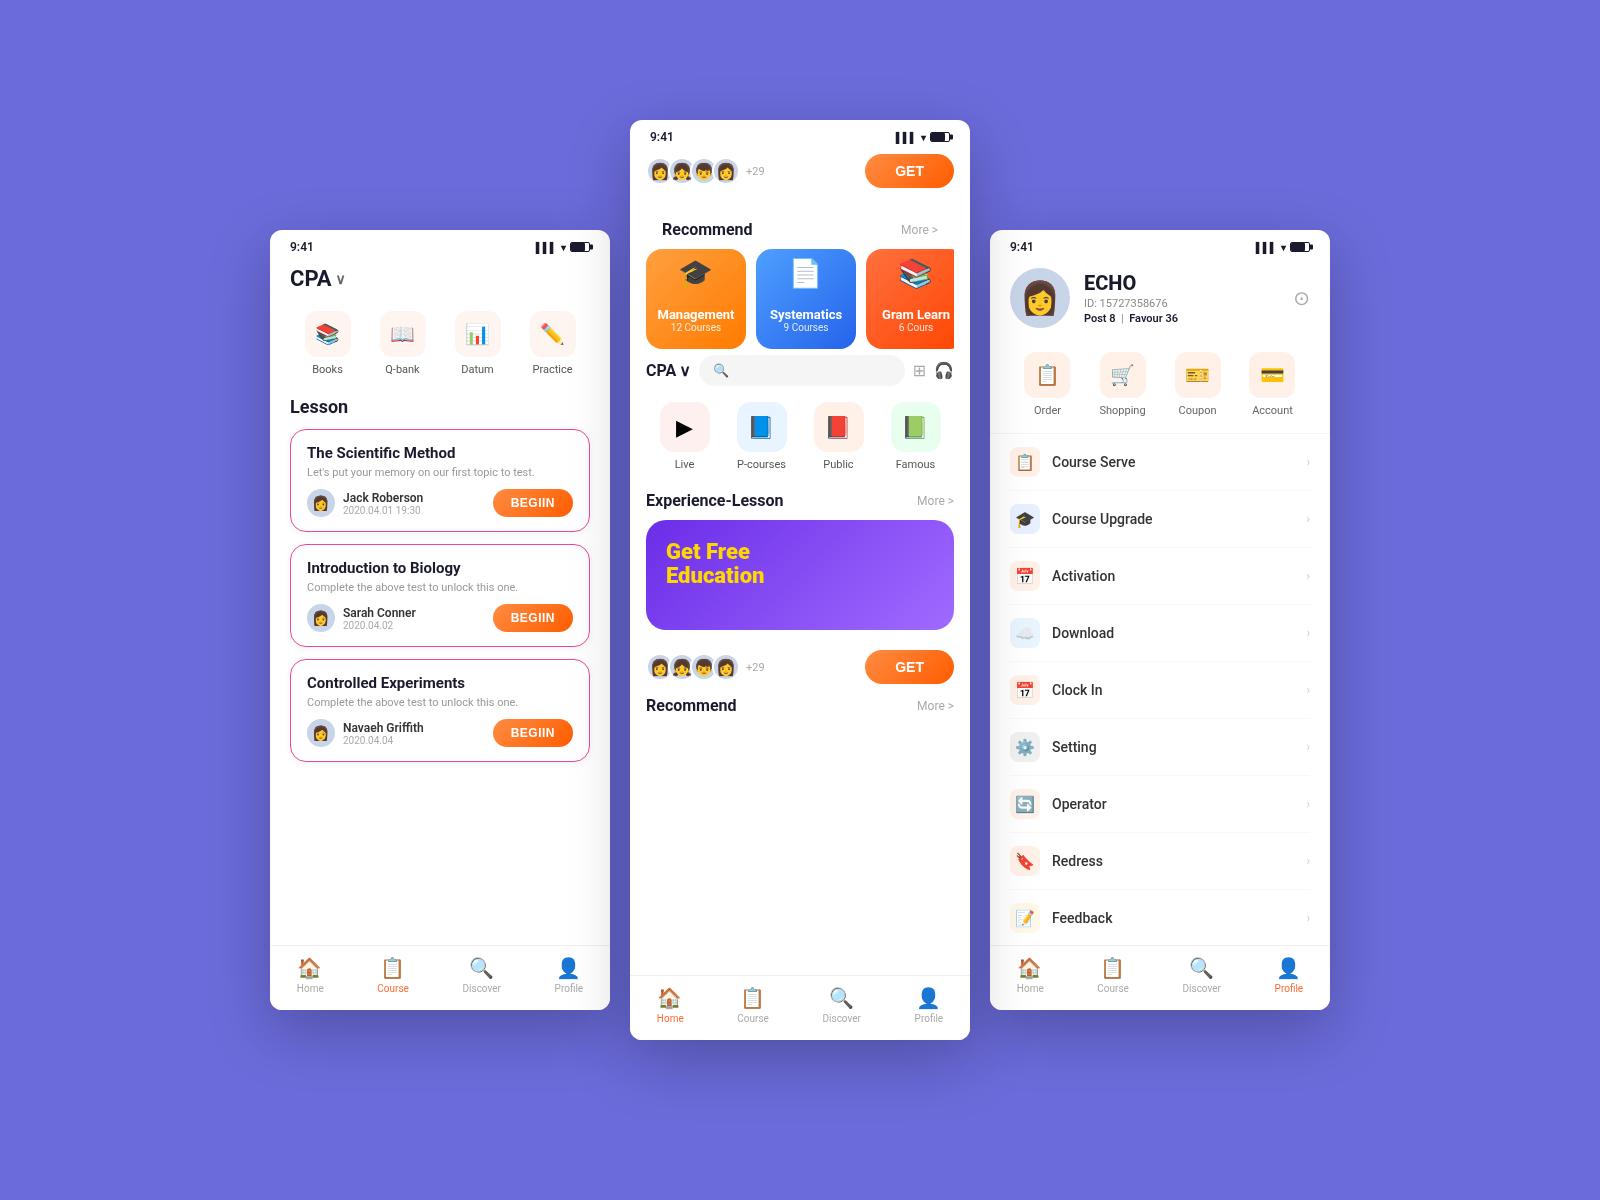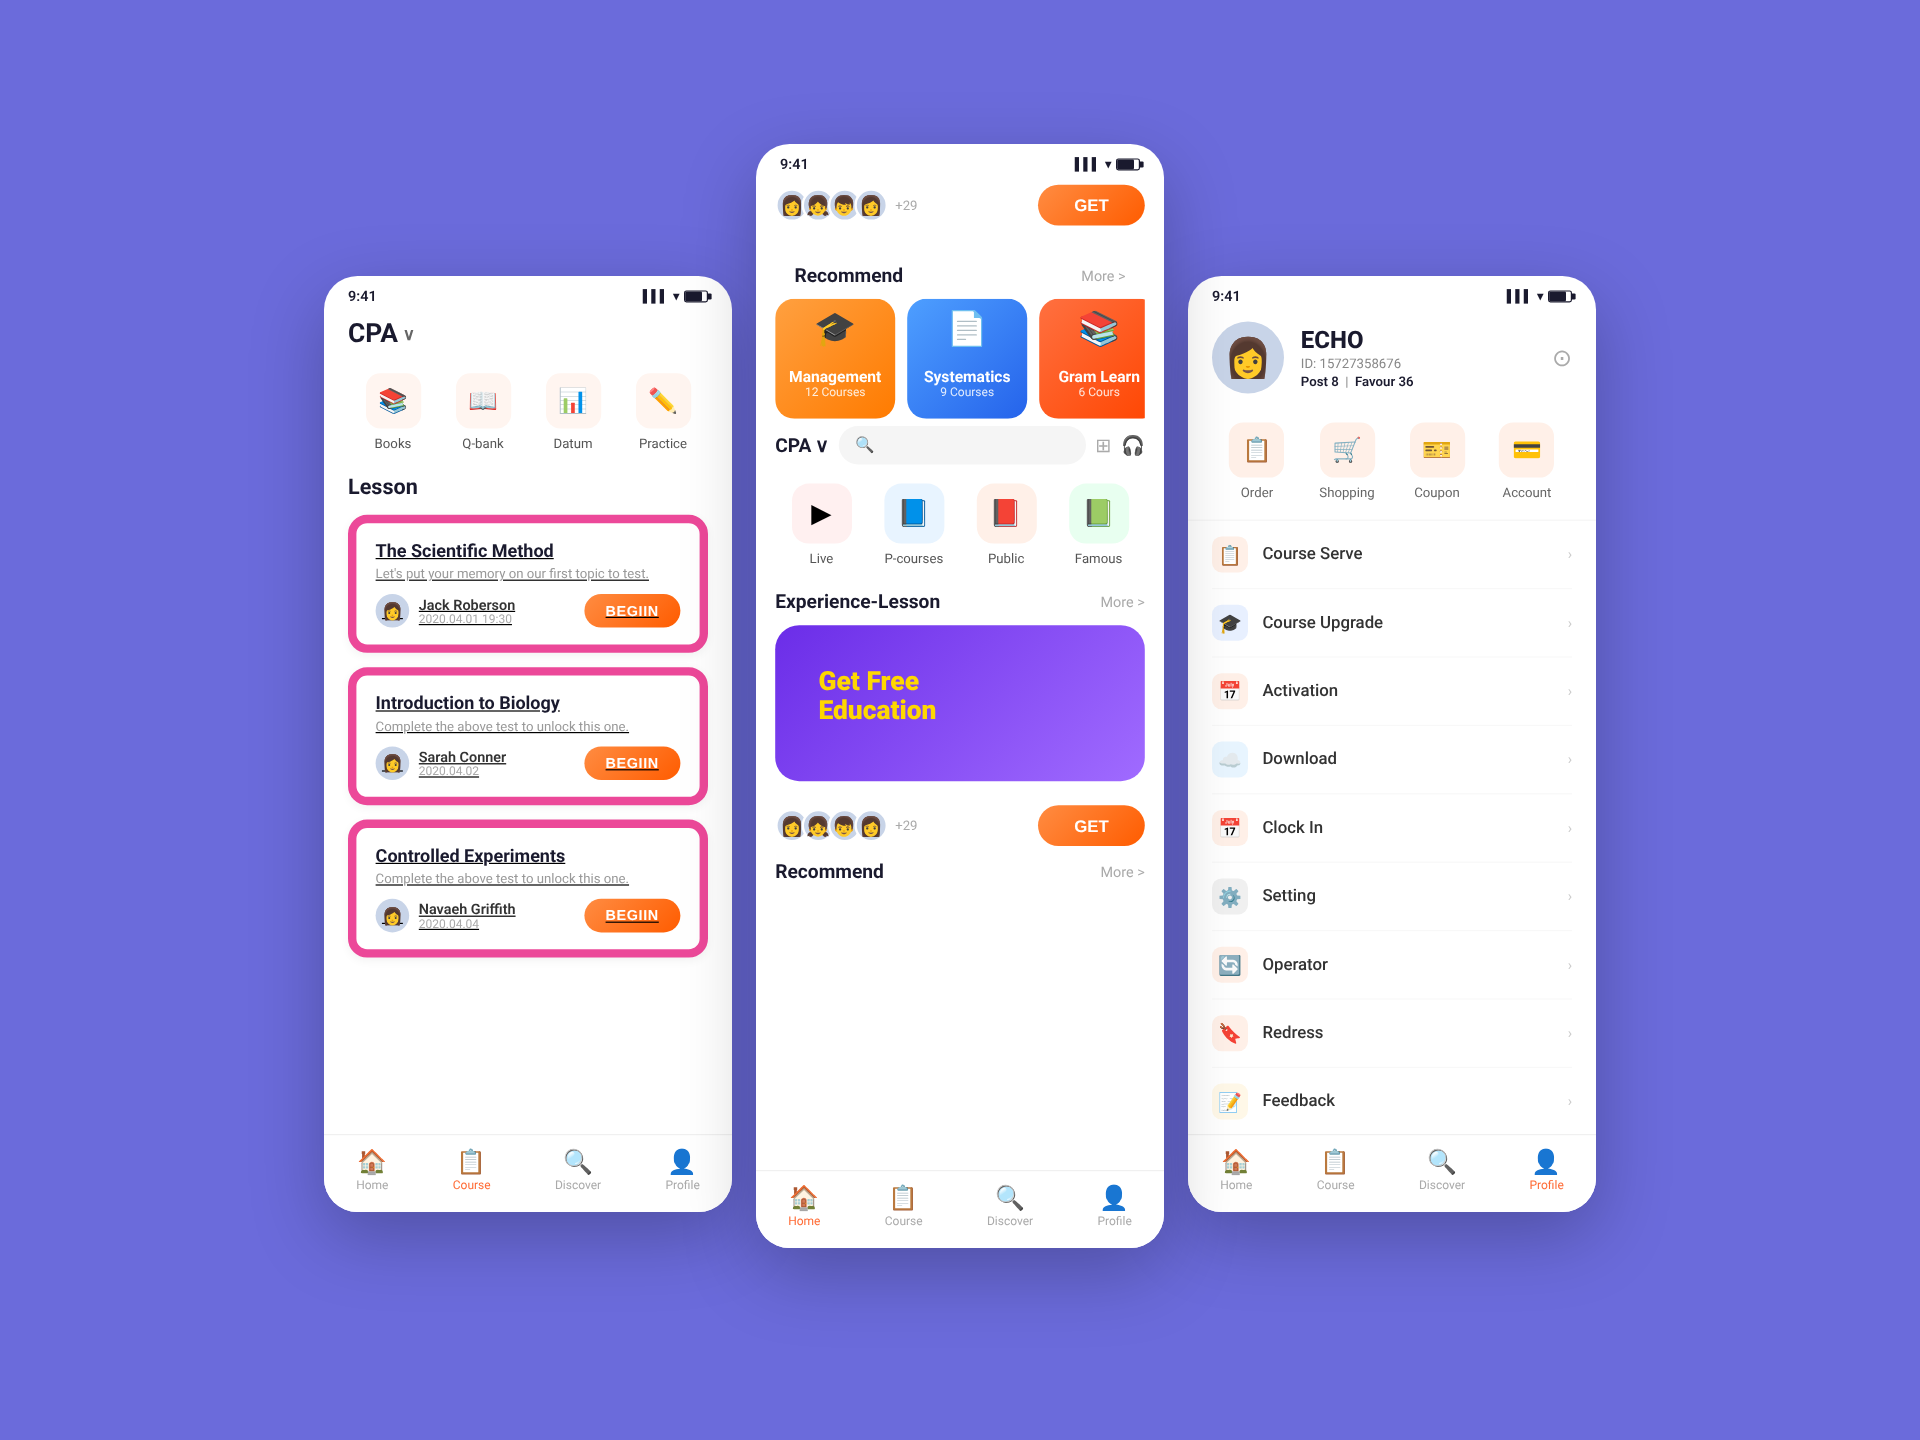--- a/index.html
+++ b/index.html
@@ -19,21 +19,21 @@
       justify-content: center;
       gap: 20px;
       width: 100%;
       height: 100%;
       padding: 40px 80px;
     }
 
     
     .phone {
       background: #fff;
-      border-radius: 28px;
+      border-radius: 12px;
       box-shadow: 0 20px 60px rgba(0,0,0,0.25);
       overflow: hidden;
       position: relative;
       flex-shrink: 0;
     }
     .phone-left {
       width: 340px;
       height: 780px;
       margin-top: 40px;
     }
@@ -136,26 +136,25 @@
 
     
     .section-title {
       font-size: 18px;
       font-weight: 700;
       color: #1a1a2e;
       padding: 4px 20px 12px;
     }
     .lesson-card {
       background: #fff;
-      border: 7px solid #ec4899;
+      border: 1px solid #ec4899;
       border-radius: 16px;
       padding: 14px 16px;
       margin: 0 20px 12px;
       box-shadow: 0 2px 8px rgba(0,0,0,0.05);
-      text-decoration: underline;
     }
     .lesson-title {
       font-size: 15px;
       font-weight: 700;
       color: #1a1a2e;
       margin-bottom: 4px;
     }
     .lesson-desc {
       font-size: 11px;
       color: #999;
@@ -344,22 +343,22 @@
     .more-link {
       font-size: 12px;
       color: #aaa;
     }
 
     
     .edu-banner {
       margin: 0 16px 12px;
       background: linear-gradient(135deg, #6b2de8, #a06bff);
       border-radius: 20px;
-      padding: 36px;
-      height: 130px;
+      padding: 20px;
+      height: 110px;
       position: relative;
       overflow: hidden;
     }
     .edu-text {
       font-size: 22px;
       font-weight: 900;
       color: #ffd700;
       line-height: 1.1;
     }
 

